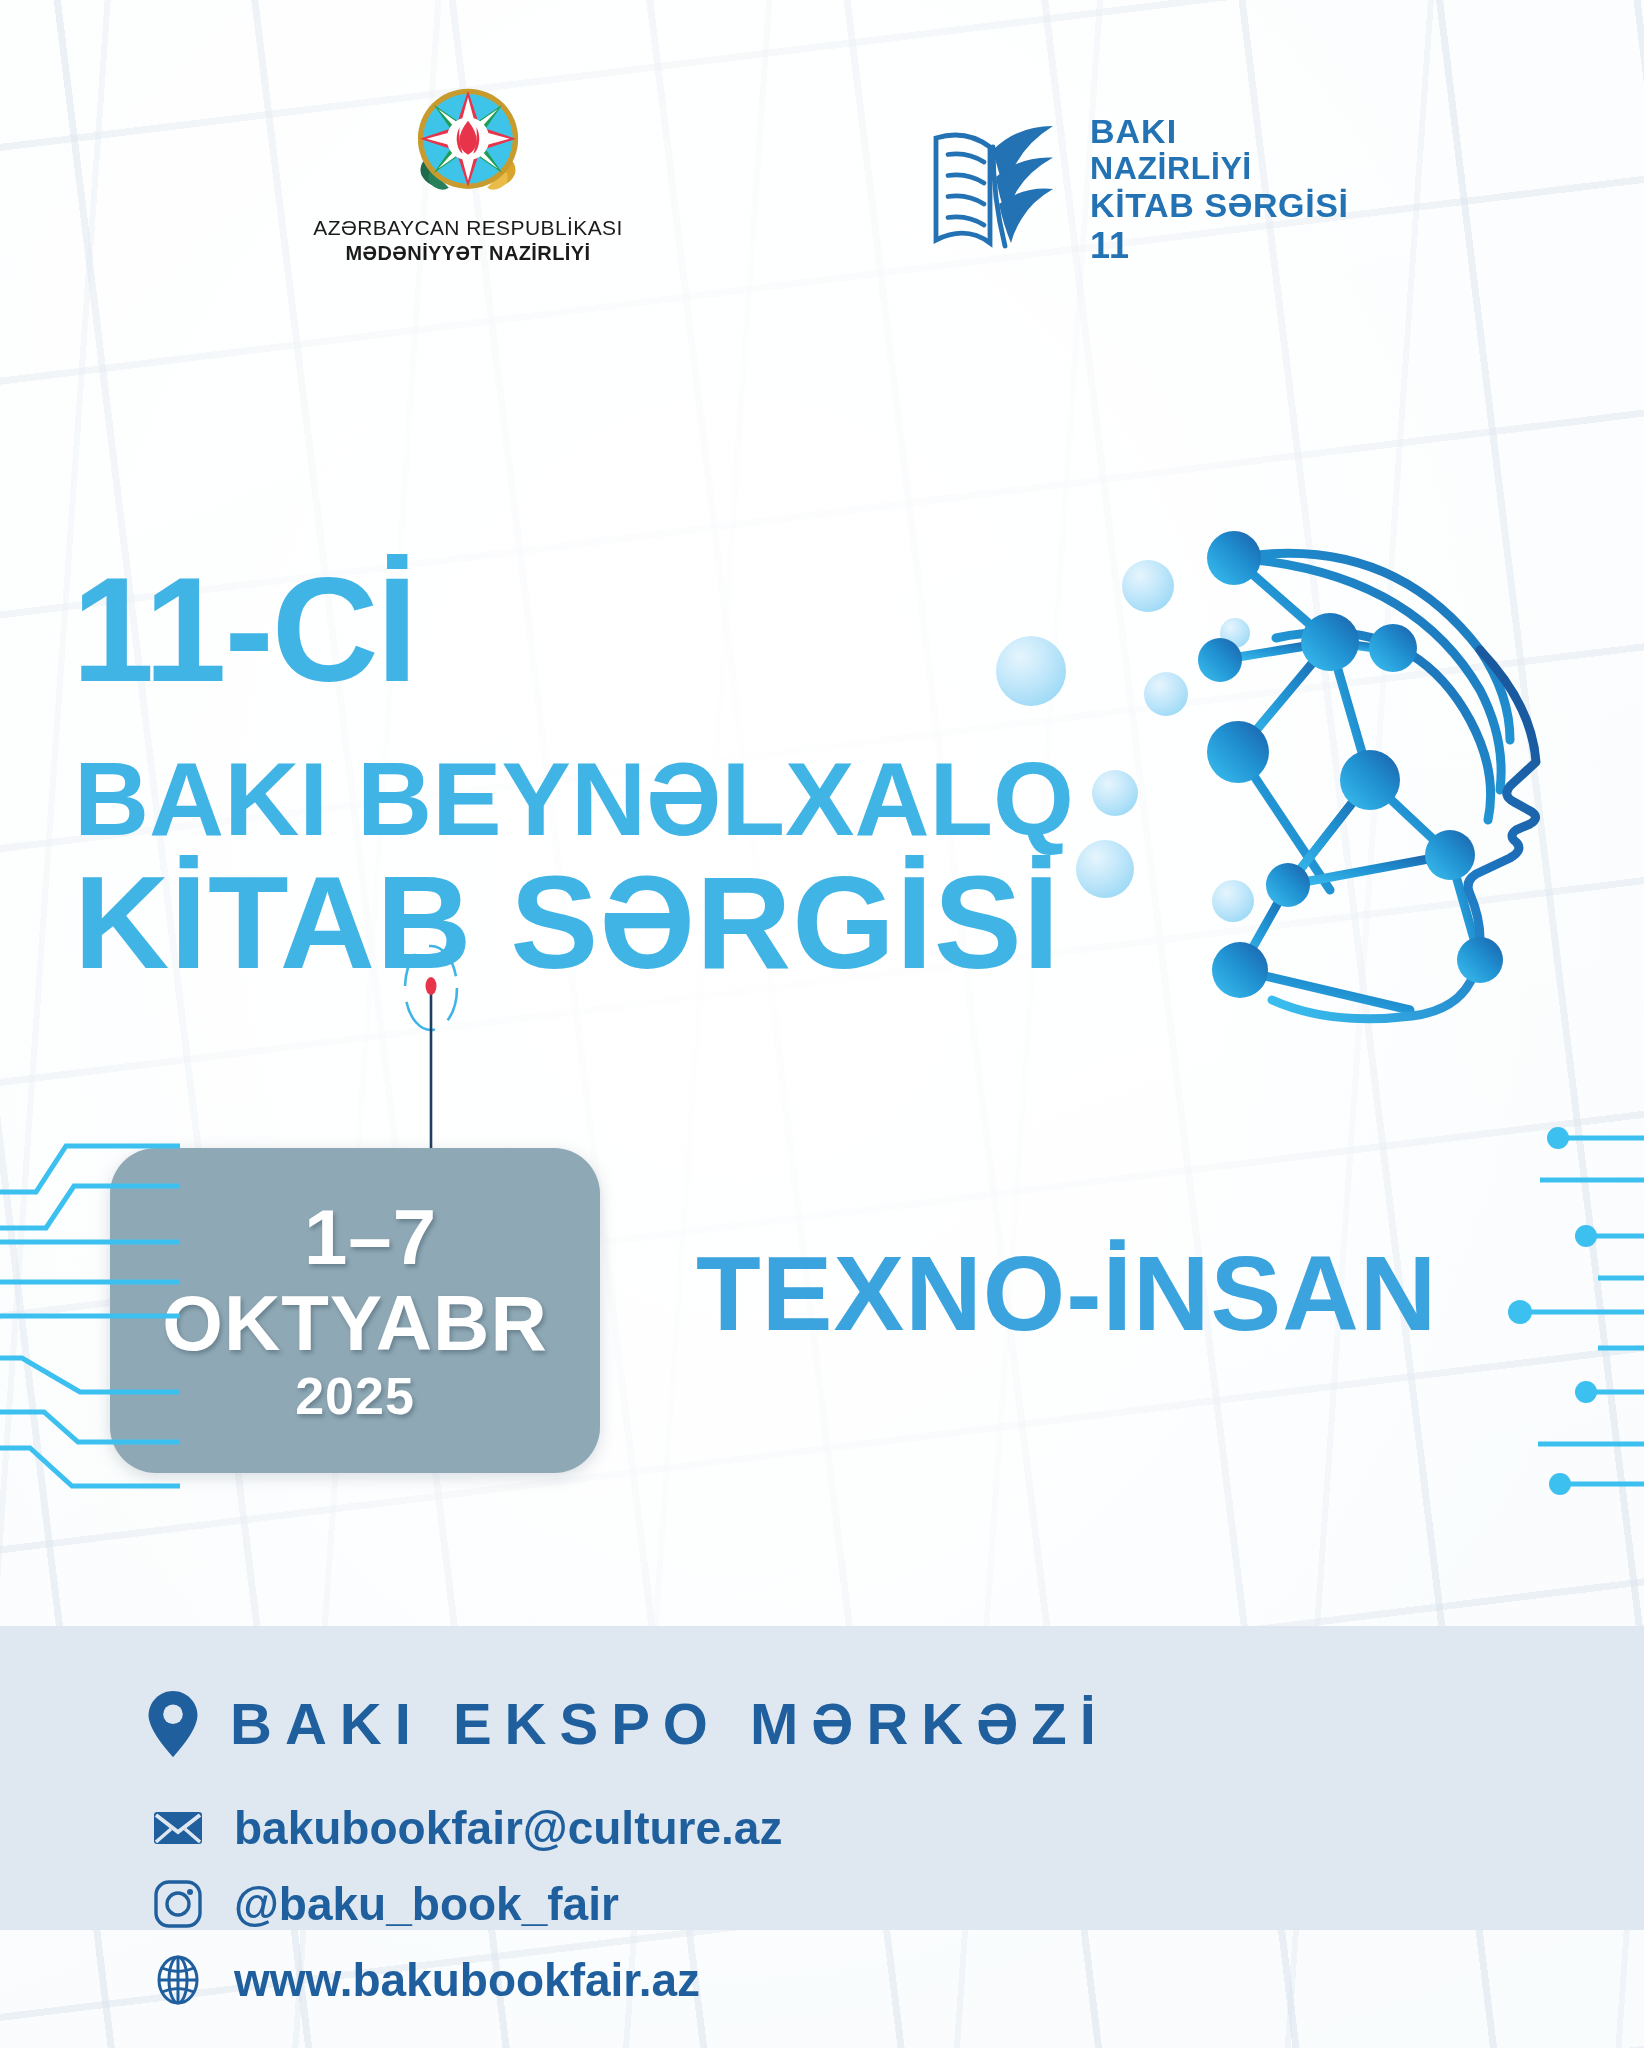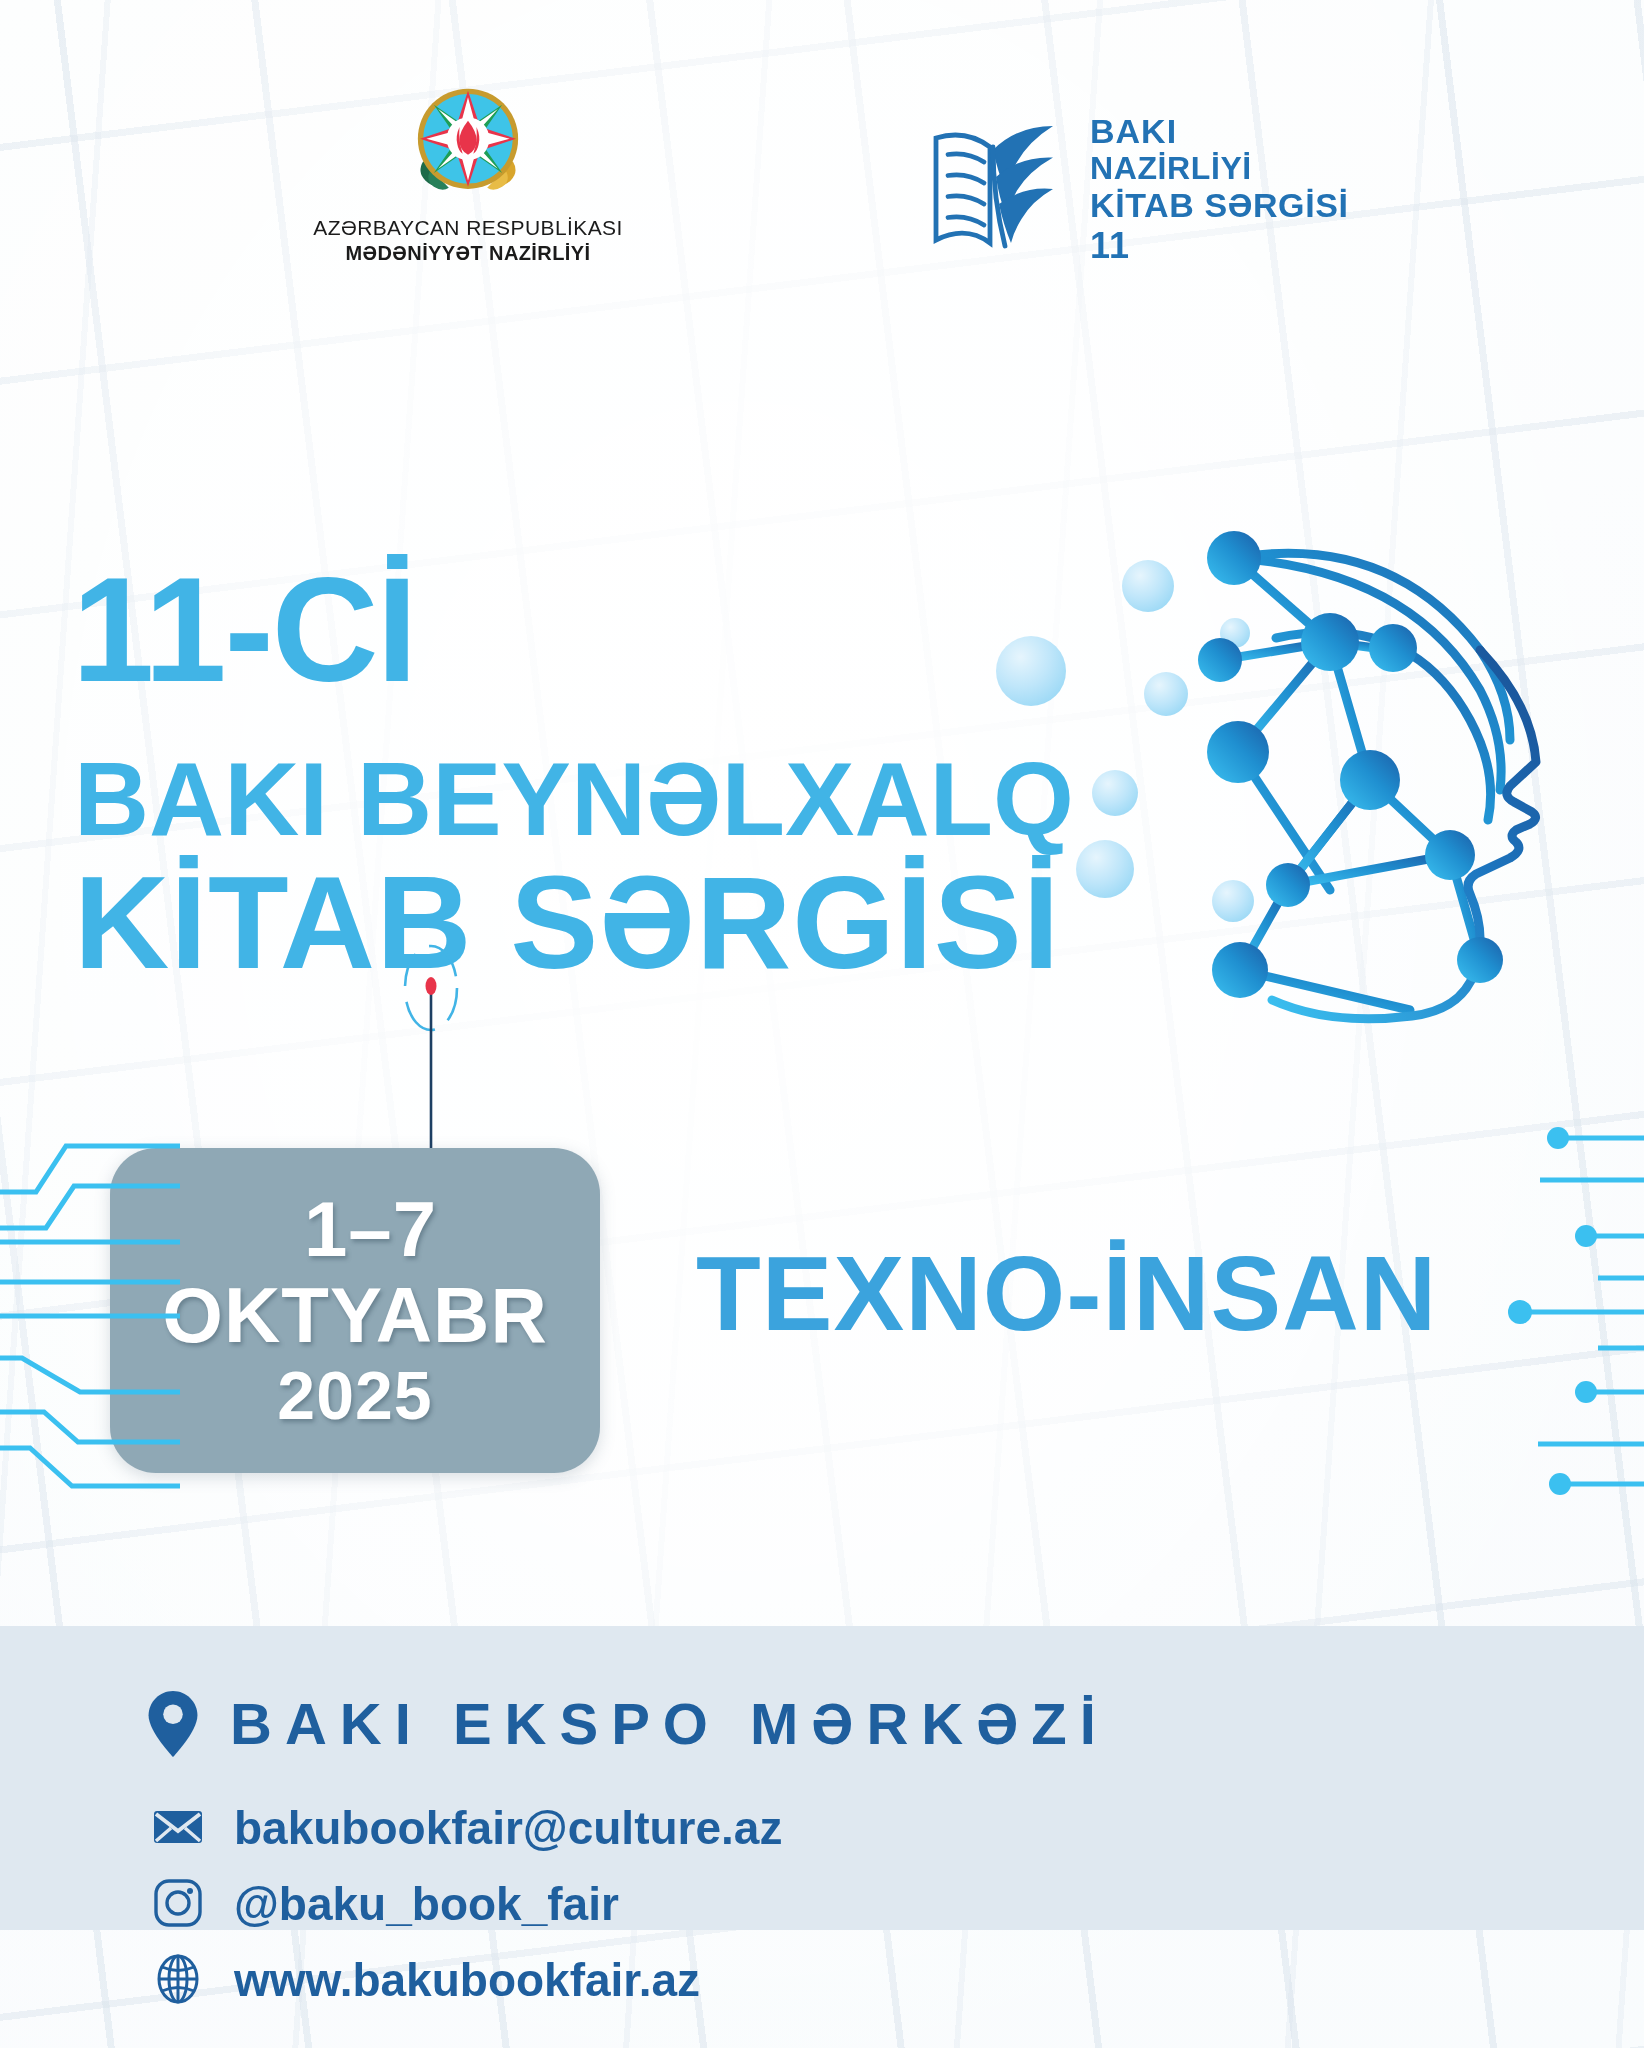--- a/index.html
+++ b/index.html
@@ -102,21 +102,21 @@
     display:flex;flex-direction:column;align-items:center;justify-content:center;
     box-shadow:0 4px 16px rgba(80,105,125,.22);
   }
   .date-badge div{
     color:#ffffff;font-weight:bold;line-height:1.02;
     text-shadow:2px 3px 4px rgba(60,85,100,.45);
     letter-spacing:1px;
   }
   .d1{font-size:78px;margin-left:31px;}
   .d2{font-size:78px;margin-top:6px;}
-  .d3{font-size:68px;margin-top:6px;}
+  .d3{font-size:52px;margin-top:6px;}
 
   
   .slogan{position:absolute;left:672px;top:1240px;margin-left:24px;}
   .slogan-main{
     color:#3ba3dd;font-weight:bold;font-size:106px;line-height:1;
     letter-spacing:1px;white-space:nowrap;
   }
   .slogan-sub{
     color:#41b4e6;font-weight:bold;font-size:36px;
     letter-spacing:.6px;margin-top:14px;white-space:nowrap;
@@ -136,21 +136,21 @@
     display:flex;align-items:center;gap:32px;
   }
   .venue-text{
     color:#1f5f9e;font-weight:bold;font-size:58px;letter-spacing:13px;
     white-space:nowrap;
   }
   .contact{
     position:absolute;left:152px;top:175px;
     display:flex;flex-direction:column;gap:22px;
   }
-  .c-row{display:flex;align-items:flex-start;gap:30px;}
+  .c-row{display:flex;align-items:center;gap:30px;}
   .c-text{color:#1f5f9e;font-weight:bold;font-size:46px;letter-spacing:0px;white-space:nowrap;}
   .c-icon{width:52px;height:52px;flex:none;display:block;}
   .pin-icon{width:50px;height:66px;flex:none;display:block;}
 </style>
 </head>
 <body>
 
 <div class="poster">
 
   <div class="bg-grid"></div>

